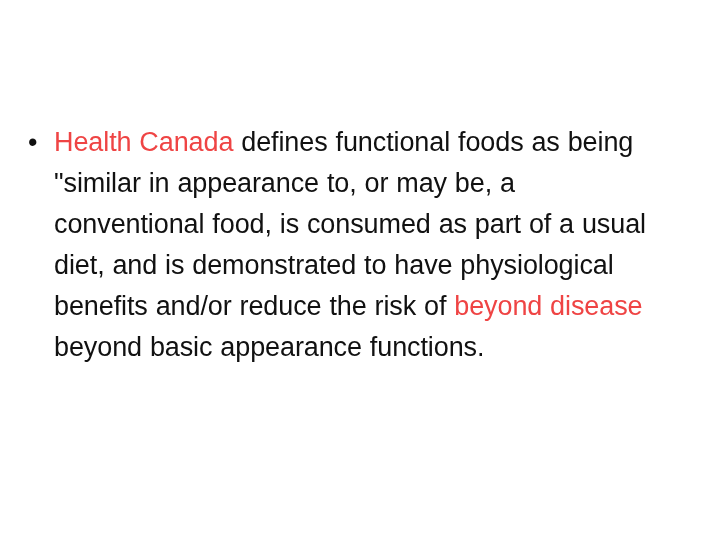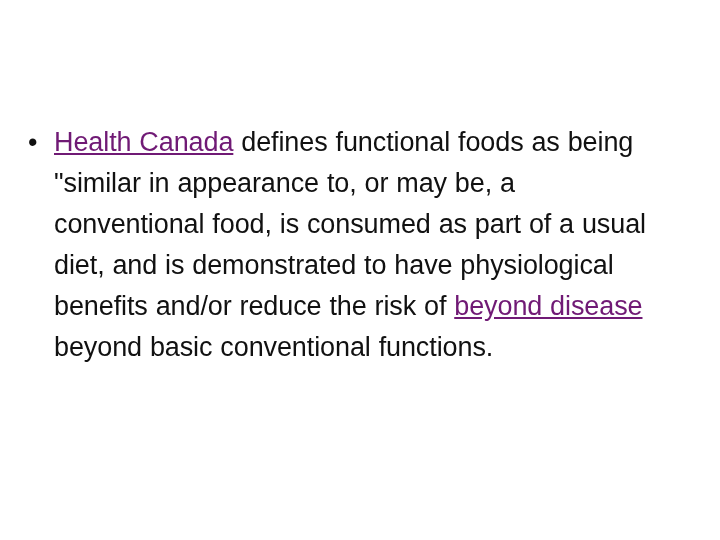--- a/index.html
+++ b/index.html
@@ -42,30 +42,29 @@
   }
   .bullet-text {
     flex: 1 1 auto;
     font-size: 27px;
     line-height: 41px;
     color: #111111;
     letter-spacing: -0.1px;
     word-spacing: 0.5px;
   }
   .hyperlink {
-    color: #701a75;
-    text-decoration: underline;
+    color: #ef4444;
     cursor: pointer;
   }
 </style>
 </head>
 <body>
 
 <div class="slide">
   <div class="content-block">
     <div class="bullet-item">
       <span class="bullet-marker">•</span>
       <span class="bullet-text">
-        <a class="hyperlink">Health Canada</a><span> defines functional foods as being "similar in appearance to, or may be, a conventional food, is consumed as part of a usual diet, and is demonstrated to have physiological benefits and/or reduce the risk of </span><a class="hyperlink">beyond disease</a><span> beyond basic conventional functions.</span>
+        <a class="hyperlink">Health Canada</a><span> defines functional foods as being "similar in appearance to, or may be, a conventional food, is consumed as part of a usual diet, and is demonstrated to have physiological benefits and/or reduce the risk of </span><a class="hyperlink">beyond disease</a><span> beyond basic appearance functions.</span>
       </span>
     </div>
   </div>
 </div>
 
 </body></html>

